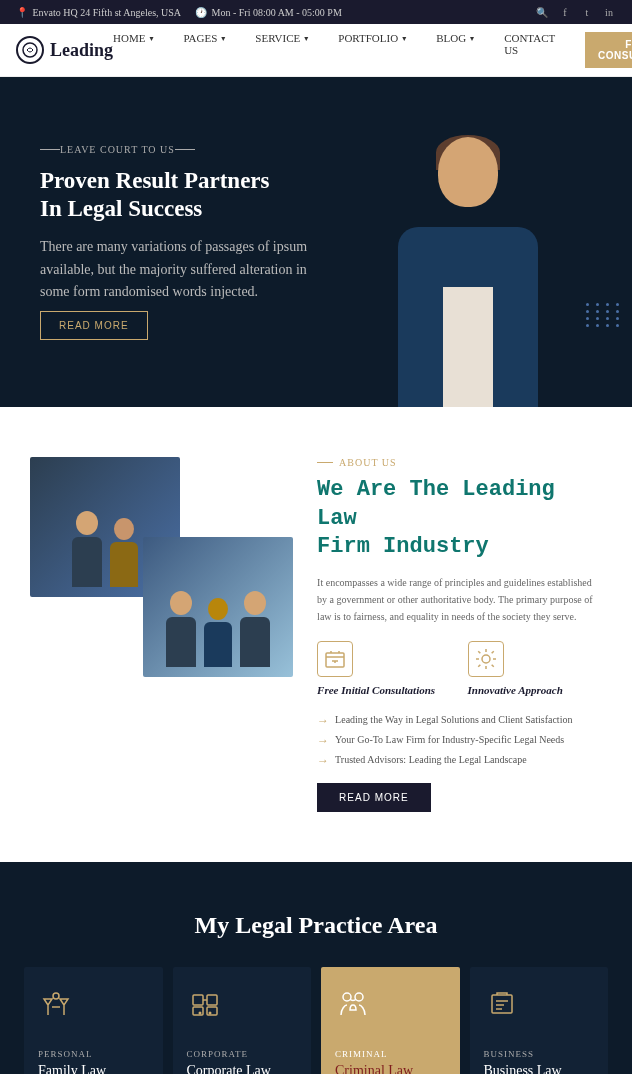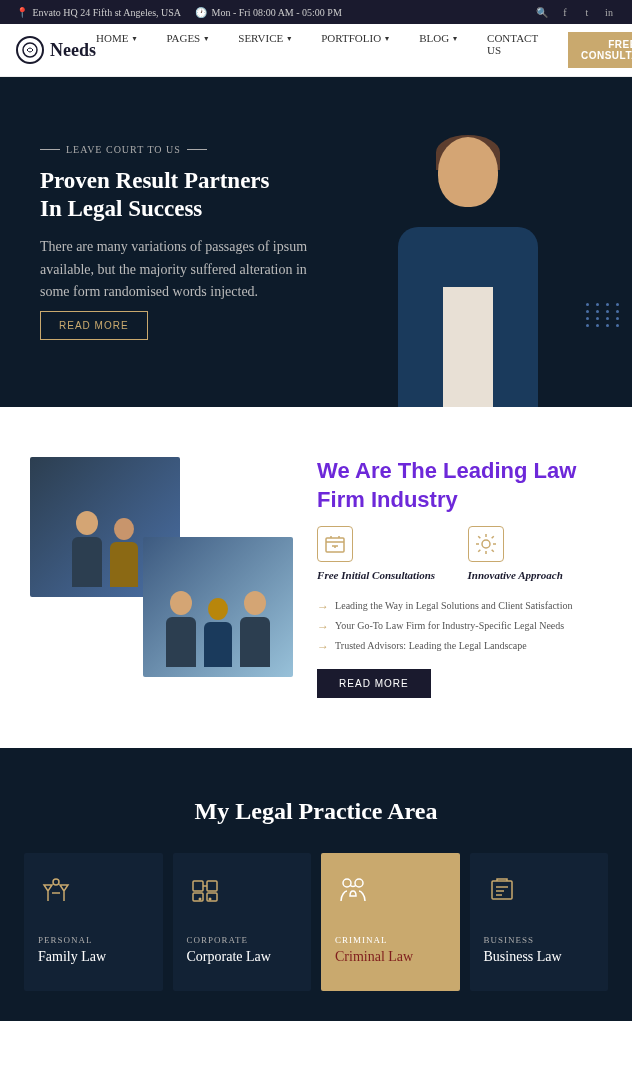--- a/index.html
+++ b/index.html
@@ -50,21 +50,21 @@
     .hero {
       background: #0d1b2a;
       min-height: 330px;
       position: relative;
       overflow: hidden;
       display: flex;
       align-items: center;
       padding: 40px 30px 40px 40px;
     }
     .hero-content { width: 55%; position: relative; z-index: 2; }
-    .hero-tag { color: #aaa; font-size: 10px; display: flex; align-items: center; gap: 6px; margin-bottom: 12px; letter-spacing: 1px; text-transform: uppercase; }
+    .hero-tag { color: #aaa; font-size: 10px; display: flex; align-items: center; margin-bottom: 12px; letter-spacing: 1px; text-transform: uppercase; }
     .hero-tag-line { width: 20px; height: 1px; background: #aaa; display: inline-block; }
     .hero-title { color: #fff; font-size: 23px; line-height: 1.25; font-family: 'Georgia', serif; margin-bottom: 12px; }
     .hero-desc { color: #bbb; font-size: 14px; line-height: 1.6; margin-bottom: 8px; max-width: 280px; }
     .hero-btn {
       border: 1px solid #c9a96e;
       color: #c9a96e;
       background: transparent;
       padding: 8px 18px;
       font-size: 10px;
       letter-spacing: 1px;
@@ -162,21 +162,21 @@
     .meeting-figure { display: flex; align-items: flex-end; gap: 8px; width: 100%; height: 100%; justify-content: center; padding: 10px; }
     .fig { display: flex; flex-direction: column; align-items: center; gap: 2px; }
     .fig-head { width: 22px; height: 24px; background: #d4a574; border-radius: 50%; }
     .fig-body { width: 30px; height: 50px; background: #2c3e50; border-radius: 6px 6px 0 0; }
     .fig-head-2 { width: 20px; height: 22px; background: #c8956c; border-radius: 50%; }
     .fig-body-2 { width: 28px; height: 45px; background: #8b6914; border-radius: 6px 6px 0 0; }
 
     .about-content { flex: 1; }
     .section-tag { color: #c9a96e; font-size: 10px; display: flex; align-items: center; gap: 6px; margin-bottom: 8px; letter-spacing: 1px; text-transform: uppercase; }
     .tag-line { width: 16px; height: 1px; background: #c9a96e; display: inline-block; }
-    .about-title { color: #6d28d9; font-size: 22px; line-height: 1.3; margin-bottom: 12px; font-family: Liberation Sans, sans-serif; }
+    .about-title { color: #0f766e; font-size: 22px; line-height: 1.3; margin-bottom: 12px; font-family: Liberation Mono, monospace; }
     .about-desc { color: #666; font-size: 10px; line-height: 1.7; margin-bottom: 16px; }
     .about-features { display: flex; gap: 16px; margin-bottom: 14px; }
     .feature-item { flex: 1; font-style: italic; }
     .feature-icon { width: 36px; height: 36px; border: 1px solid #c9a96e; border-radius: 4px; display: flex; align-items: center; justify-content: center; margin-bottom: 6px; color: #c9a96e; font-size: 14px; }
     .feature-label { color: #1a1a2e; font-size: 11px; font-weight: bold; line-height: 1.4; }
     .about-bullets { margin-bottom: 16px; }
     .bullet-item { color: #555; font-size: 10px; display: flex; align-items: center; gap: 6px; margin-bottom: 5px; }
     .bullet-arrow { color: #c9a96e; font-size: 12px; }
     .read-more-btn {
       background: #1a1a2e;
@@ -245,21 +245,21 @@
 </div>
 
 <nav class="navbar">
   <div class="logo">
     <div class="logo-icon">
       <svg width="18" height="18" viewBox="0 0 18 18" fill="none">
         <circle cx="9" cy="9" r="7" stroke="#1a1a2e" stroke-width="1.5"></circle>
         <path d="M6 9 Q9 5 12 9 Q9 13 6 9Z" stroke="#1a1a2e" stroke-width="1" fill="none"></path>
       </svg>
     </div>
-    <span>Needs</span>
+    <span>Leading</span>
   </div>
   <div class="nav-links">
     <a class="nav-link">HOME <span class="chevron">▾</span></a>
     <a class="nav-link">PAGES <span class="chevron">▾</span></a>
     <a class="nav-link">SERVICE <span class="chevron">▾</span></a>
     <a class="nav-link">PORTFOLIO <span class="chevron">▾</span></a>
     <a class="nav-link">BLOG <span class="chevron">▾</span></a>
     <a class="nav-link">CONTACT US</a>
     <button class="nav-cta">FREE CONSULTATION</button>
   </div>
@@ -335,24 +335,29 @@
         </div>
         <div class="fig">
           <div class="fig-head"></div>
           <div class="fig-body"></div>
         </div>
       </div>
     </div>
   </div>
 
   <div class="about-content">
+    <div class="section-tag">
+      <span class="tag-line"></span>
+      <span>ABOUT US</span>
+    </div>
     <h2 class="about-title">
       <span>We Are The Leading Law</span><br>
       <span>Firm Industry</span>
     </h2>
+    <p class="about-desc">It encompasses a wide range of principles and guidelines established by a government or other authoritative body. The primary purpose of law is to fairness, and equality in needs of the society they serve.</p>
 
     <div class="about-features">
       <div class="feature-item">
         <div class="feature-icon">
           <svg width="24" height="24" viewBox="0 0 24 24" class="icon-svg">
             <rect x="3" y="6" width="18" height="14" rx="1"></rect>
             <path d="M8 6V4M16 6V4M3 10h18"></path>
             <path d="M12 14v2M9 14h6"></path>
           </svg>
         </div>

